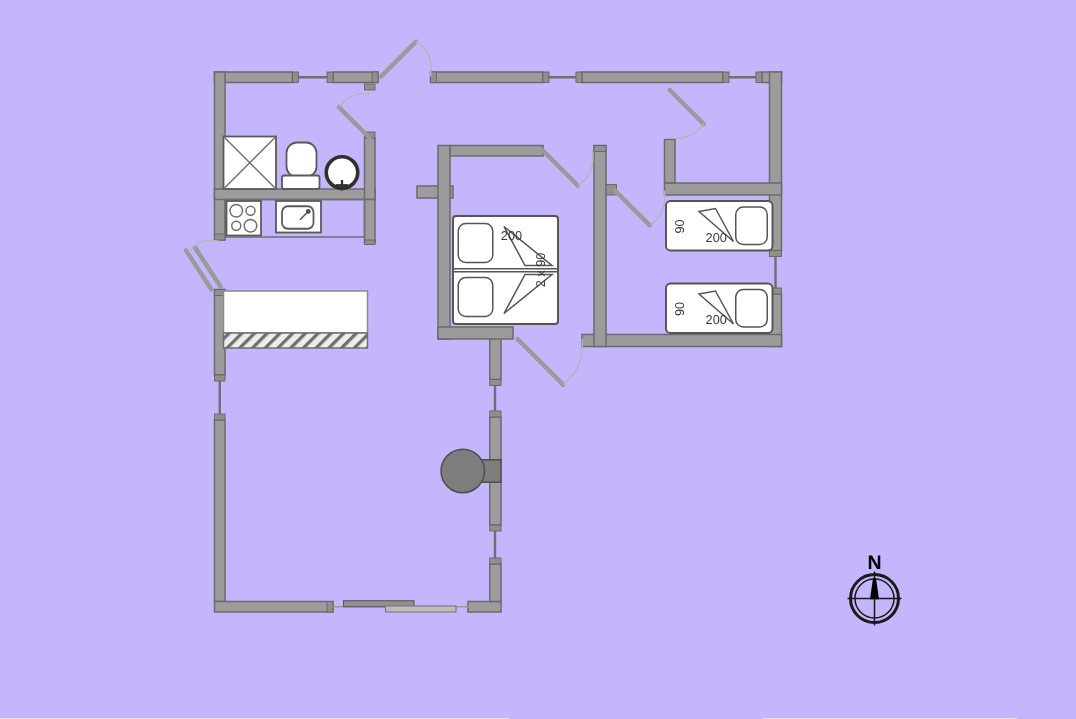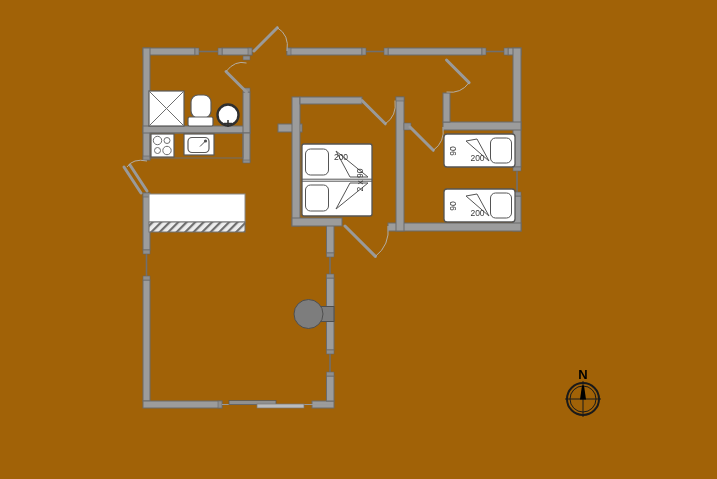--- a/index.html
+++ b/index.html
@@ -1,16 +1,16 @@
 <!DOCTYPE html>
 <html><head>
 <meta charset="utf-8">
 <style>
   html,body{margin:0;padding:0;background:#ffffff;}
-  .canvas{position:relative;width:717px;height:479px;background:#a16207;overflow:hidden;
+  .canvas{position:relative;width:717px;height:479px;background:#c4b5fd;overflow:hidden;
           font-family:"Liberation Sans", sans-serif;}
   svg{position:absolute;left:0;top:0;}
   .wall{fill:#9c9c9c;stroke:#6b6b6b;stroke-width:1;}
   .cap{fill:#8f8f8f;stroke:#666;stroke-width:.6;}
   .winline{stroke:#6f6f6f;stroke-width:1.6;}
   .fix{fill:#ffffff;stroke:#5a5a5a;stroke-width:1.2;}
   .fixthin{fill:none;stroke:#6f6f6f;stroke-width:1;}
   .leaf{stroke:#9a9a9a;stroke-width:3;stroke-linecap:round;fill:none;}
   .arc{stroke:#b5b5b5;stroke-width:.9;fill:none;}
   .bed{fill:#ffffff;stroke:#555;stroke-width:1.3;}

